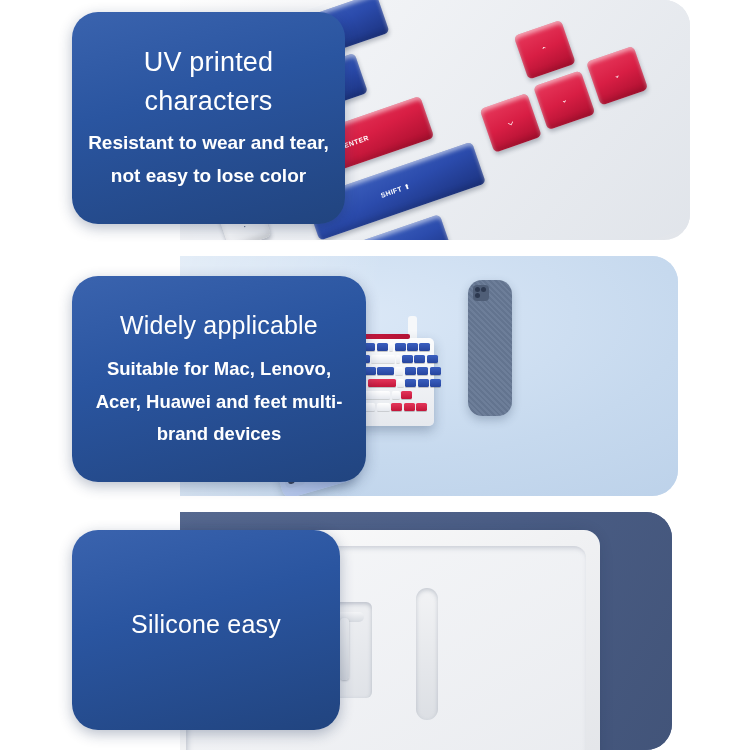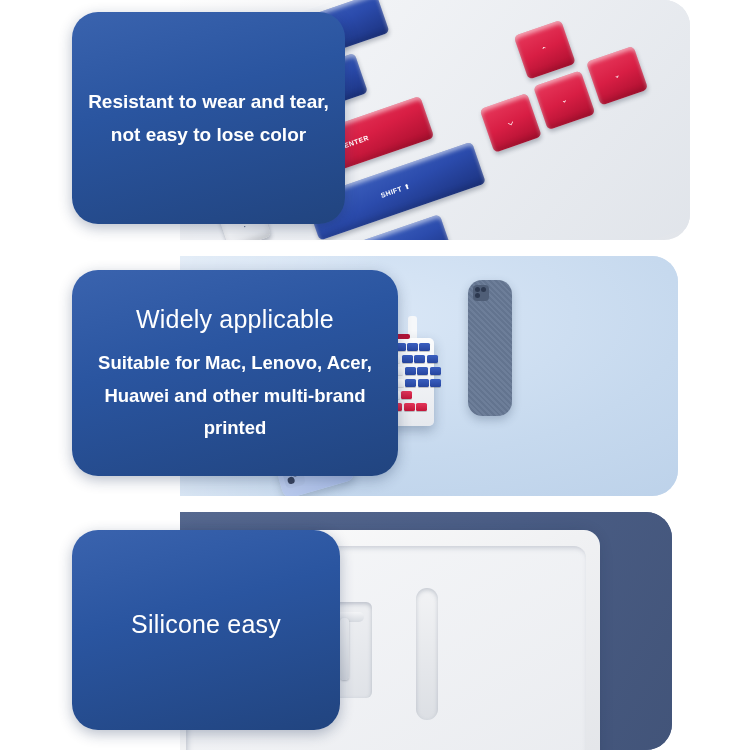--- a/index.html
+++ b/index.html
@@ -97,21 +97,21 @@
             border-radius:11px;background:linear-gradient(180deg,#f2f3f5,#dcdfe4);
             box-shadow:inset 0 2px 4px rgba(110,120,140,.35);}
 
   
   .card{position:absolute;left:72px;border-radius:26px;
         background:linear-gradient(165deg,#3a63ae 0%,#2a55a0 40%,#21447f 100%);
         box-shadow:0 4px 14px rgba(20,40,80,.30);
         display:flex;flex-direction:column;align-items:center;
         justify-content:center;text-align:center;color:#ffffff;}
   #card-1{top:12px;width:273px;height:212px;}
-  #card-2{top:14px;width:326px;height:206px;}
+  #card-2{top:20px;width:294px;height:206px;}
   #card-3{top:18px;width:268px;height:200px;}
 
   .card-title{font-size:27px;line-height:1.42;font-weight:400;
               padding:0 16px;letter-spacing:.2px;}
   #card-1 .card-title{font-size:27px;margin-bottom:6px;}
   #card-2 .card-title{font-size:25px;margin-bottom:10px;}
   #card-3 .card-title{font-size:25px;margin-bottom:10px;}
   .card-desc{font-size:19px;line-height:1.75;font-weight:700;padding:0 12px;}
   #card-2 .card-desc{font-size:18.5px;}
   #card-3 .card-desc{font-size:19px;}
@@ -147,20 +147,21 @@
         <div class="kc b" style="left:170px;top:296px;width:110px;height:42px;">CTRL</div>
 
         <div class="kc r" style="left:408px;top:152px;width:50px;height:46px;">⌃</div>
         <div class="kc r" style="left:352px;top:210px;width:50px;height:46px;">⌵</div>
         <div class="kc r" style="left:410px;top:206px;width:50px;height:46px;">⌄</div>
         <div class="kc r" style="left:468px;top:200px;width:50px;height:46px;">⌄</div>
       </div>
     </div>
 
     <div class="card" id="card-1">
+      <div class="card-title">UV printed characters</div>
       <div class="card-desc">Resistant to wear and tear, not easy to lose color</div>
     </div>
   </section>
 
   <section class="panel" id="panel-2">
 
     <div class="photo" id="photo-2">
       <div class="desk"></div>
       <div class="deskedge"></div>
 
@@ -300,21 +301,21 @@
           <span class="k w" style="width:13px;"></span>
           <span class="k r" style="width:11px;"></span>
           <span class="k r" style="width:11px;"></span>
           <span class="k r" style="width:11px;"></span>
         </div>
       </div>
     </div>
 
     <div class="card" id="card-2">
       <div class="card-title">Widely applicable</div>
-      <div class="card-desc">Suitable for Mac, Lenovo, Acer, Huawei and other multi-brand printed</div>
+      <div class="card-desc">Suitable for Mac, Lenovo, Acer, Huawei and feet multi-brand devices</div>
     </div>
   </section>
 
   <section class="panel" id="panel-3">
 
     <div class="photo" id="photo-3">
       <div class="slate"></div>
       <div class="kbback">
         <div class="kbinner"></div>
         <div class="stand">

